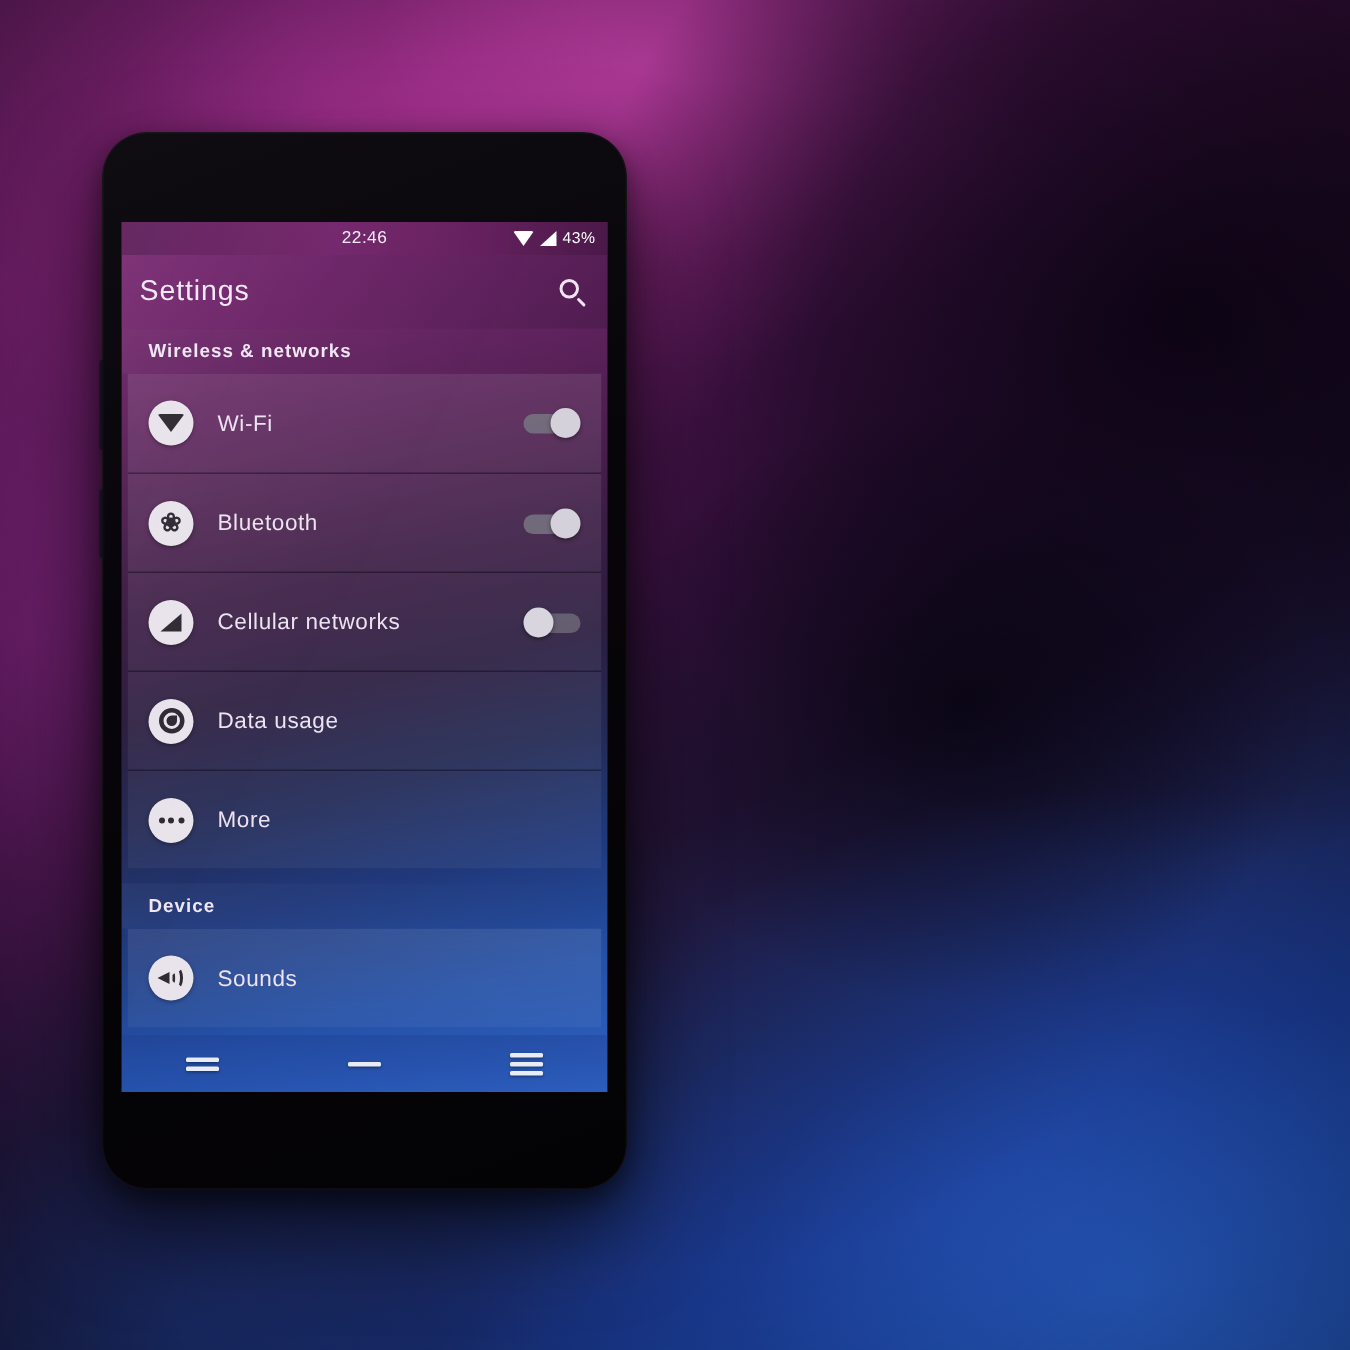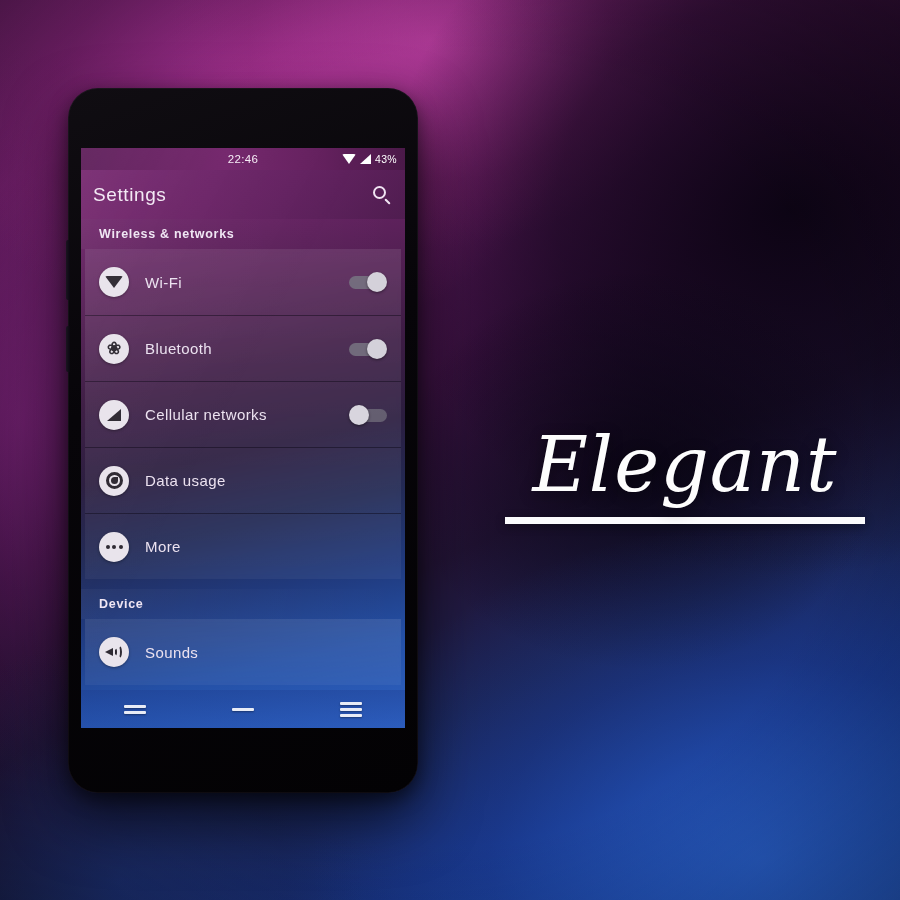--- a/index.html
+++ b/index.html
@@ -467,18 +467,14 @@
             <span></span>
             <span></span>
             <span></span>
           </div>
       </div>
 
       <div class="screen-sheen"></div>
     </div>
   </div>
 
-  <div id="wordmark">
-    <div class="word">Elegant</div>
-    <div class="rule"></div>
-  </div>
 
 </div>
 
 </body></html>

